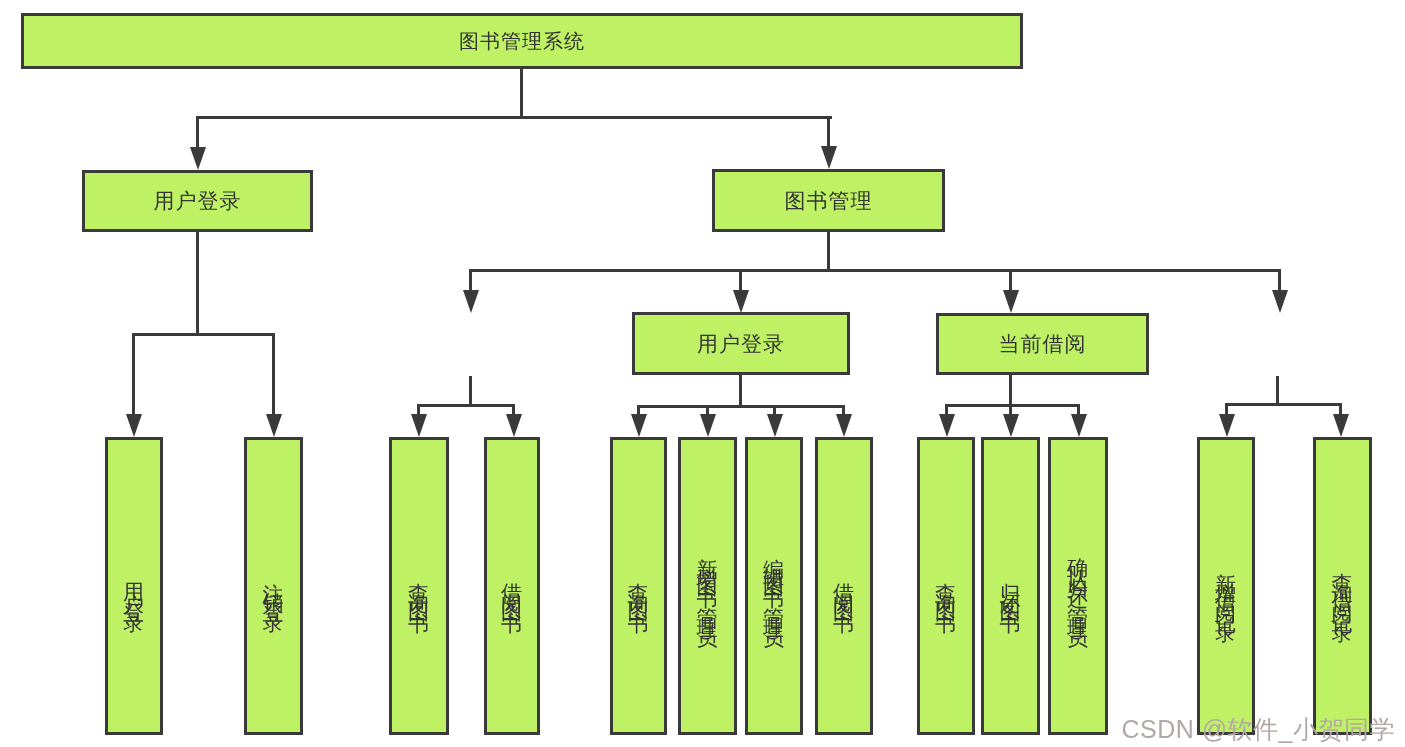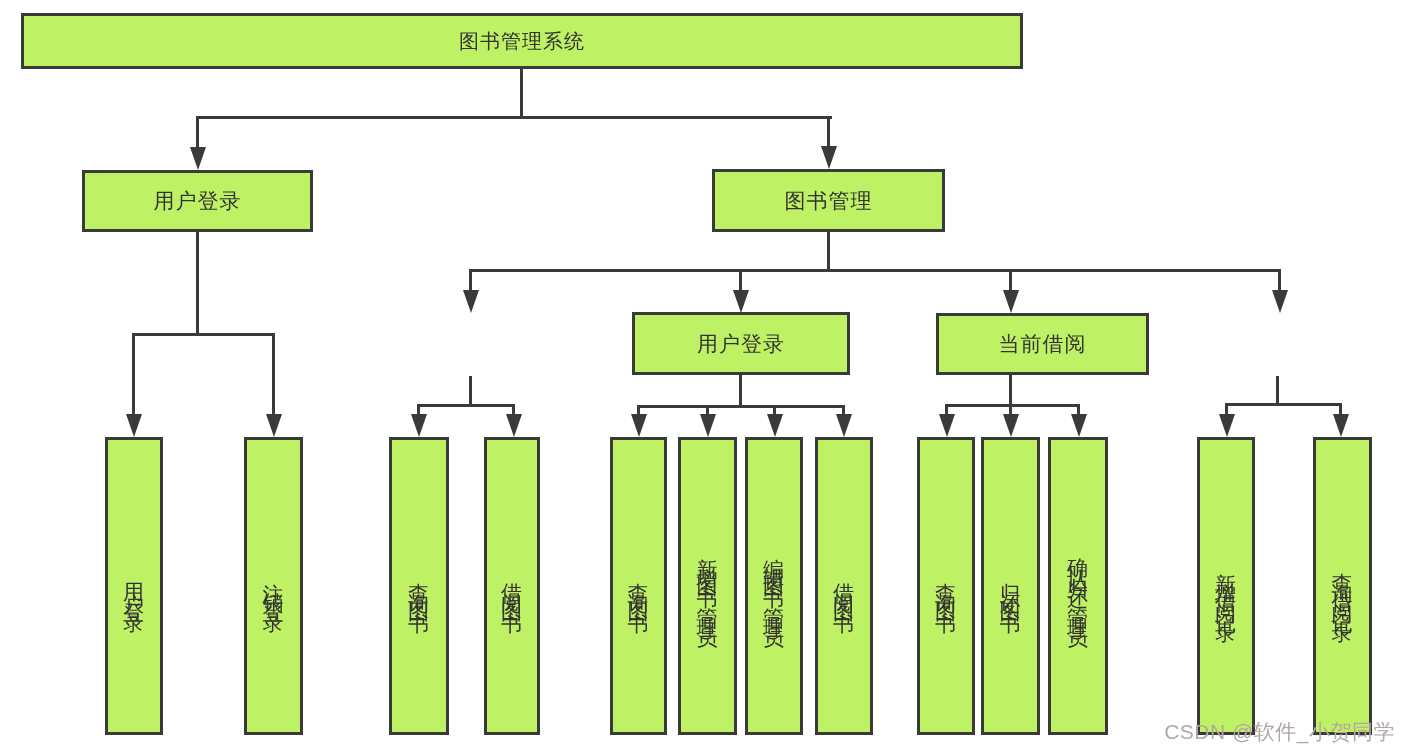--- a/index.html
+++ b/index.html
@@ -43,21 +43,21 @@
     width: 0; height: 0;
     border-left: 8px solid transparent;
     border-right: 8px solid transparent;
     border-top: 23px solid #3a3a3a;
     z-index: 1;
   }
   .watermark {
     position: absolute;
     right: 10px;
     bottom: 1px;
-    font-size: 21px;
+    font-size: 25px;
     color: #b3a6a6;
     z-index: 5;
     letter-spacing: 0.5px;
   }
   
   #n-root           { left: 21px;   top: 13px;  width: 1002px; height: 56px; font-size: 20px; }
   #n-user-login     { left: 82px;   top: 170px; width: 231px;  height: 62px; }
   #n-book-mgmt      { left: 712px;  top: 169px; width: 233px;  height: 63px; }
   #n-new-book-rec   { left: 363px;  top: 313px; width: 218px;  height: 63px; }
   #n-book-borrow    { left: 632px;  top: 312px; width: 218px;  height: 63px; }

